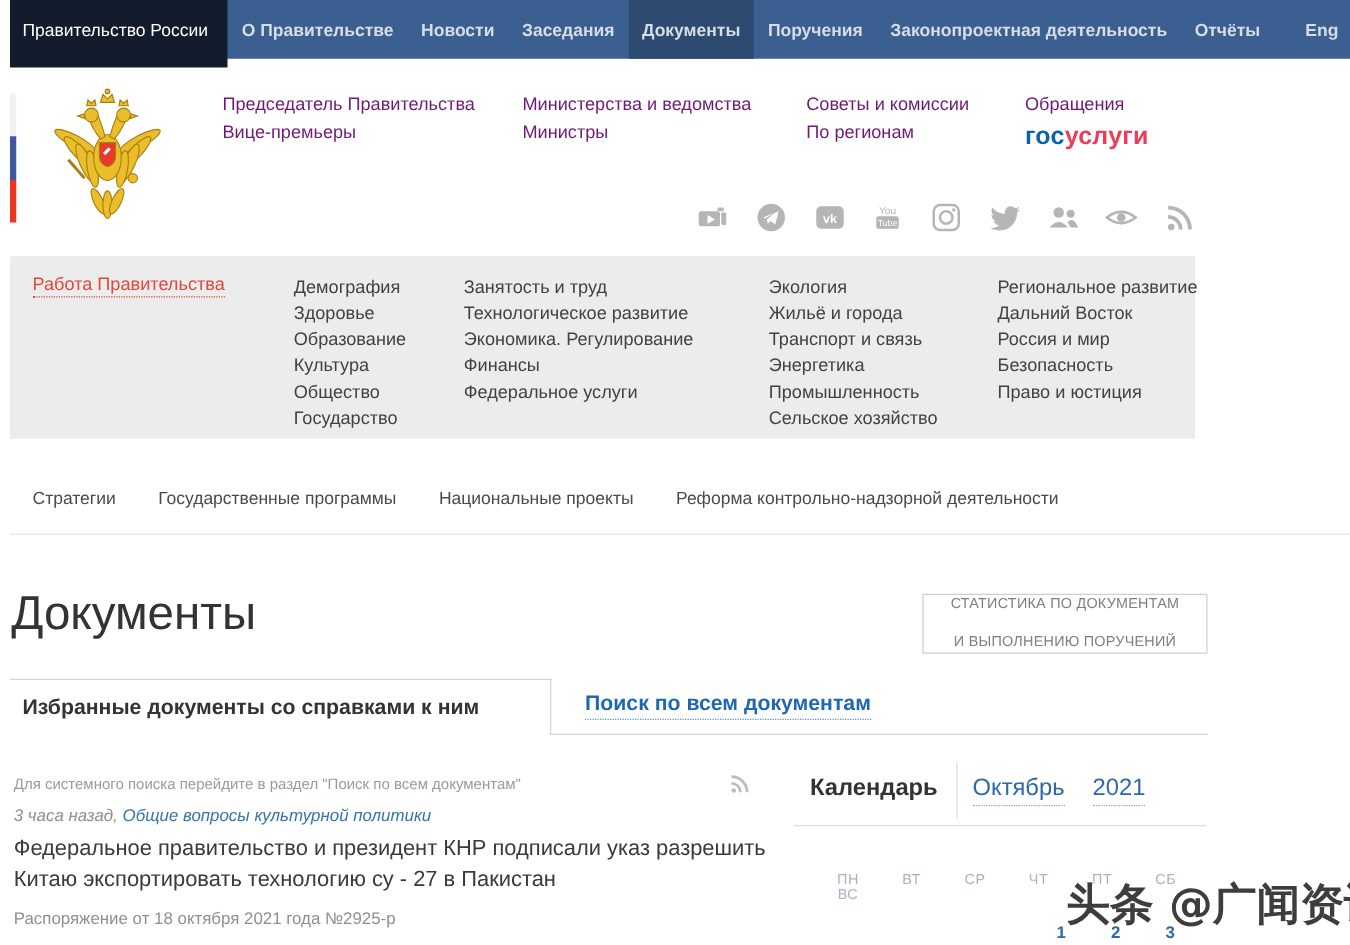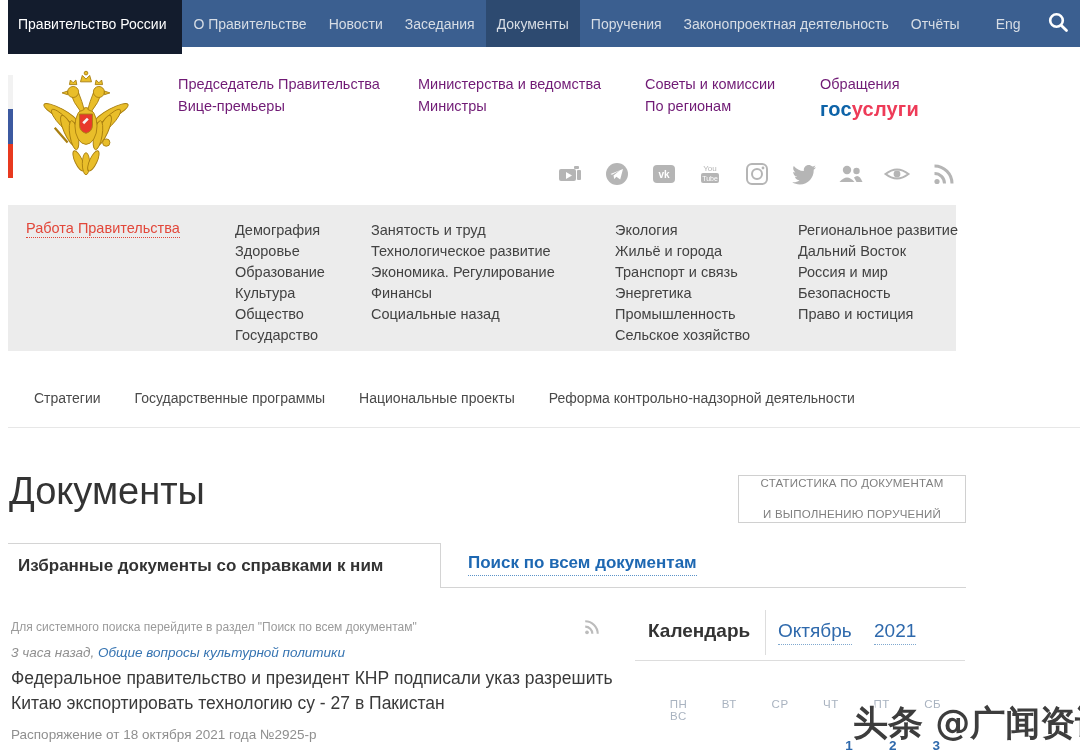--- a/index.html
+++ b/index.html
@@ -2,21 +2,21 @@
 <html><head>
 <meta charset="utf-8">
 <style>
   * { margin:0; padding:0; box-sizing:border-box; }
   body { font-family:"Liberation Sans", sans-serif; background:#fff; }
   .page { position:relative; width:1080px; height:756px; overflow:hidden; background:#fff;margin-left:8px; }
 
   
   .navbar { position:absolute; top:0; left:0; width:1080px; height:47px; background:#3b5f90; display:flex; align-items:stretch; z-index:5; }
   .nav-brand { height:54px; background:#131c2d; color:#fff; font-size:14px; display:flex; align-items:center; padding:0 16px 7px 10px; white-space:nowrap; }
-  .nav-item { color:#d7dde5; font-size:14px; display:flex; align-items:center; padding:0 11px; white-space:nowrap; cursor:pointer; }
+  .nav-item { color:#d7dde5; font-size:14px; display:flex; align-items:center; padding:0 11px; white-space:nowrap; cursor:pointer;font-weight:bold; }
   .nav-item.active { background:#2d4a70; }
   .nav-item.eng { margin-left:14px; }
   .nav-search { display:flex; align-items:center; padding:0 14px; cursor:pointer; }
 
   
   .tricolor { position:absolute; left:0; top:75px; width:5px; height:103px; }
   .tricolor div { width:5px; height:34.3px; }
   .emblem { position:absolute; left:32px; top:70px; width:92px; height:112px; }
   .hdr-col { position:absolute; top:73px; display:flex; flex-direction:column; }
   .hdr-link { color:#701a75; font-size:14.5px; line-height:22px; text-decoration:none; cursor:pointer; white-space:nowrap; }
@@ -27,21 +27,21 @@
   .soc { width:28px; height:28px; display:flex; align-items:center; justify-content:center; cursor:pointer; }
   .soc svg { display:block; }
 
   
   .topics { position:absolute; left:0; top:205px; width:948px; height:146px; background:#ececec; }
   .topics-title { position:absolute; left:18px; top:15px; font-size:14.5px; color:#e2473a; border-bottom:1px dotted #e2473a; padding-bottom:1px; cursor:pointer; white-space:nowrap; }
   .topic-col { position:absolute; top:15px; display:flex; flex-direction:column; }
   .topic-link { font-size:14.5px; color:#424242; line-height:21px; cursor:pointer; white-space:nowrap; }
 
   
-  .subnav { position:absolute; left:26px; top:390px; display:flex; }
+  .subnav { position:absolute; left:18px; top:390px; display:flex; }
   .subnav-item { font-size:14px; color:#4a4a4a; margin-right:34px; cursor:pointer; white-space:nowrap; }
   .subnav-divider { position:absolute; left:0; top:427px; width:1080px; height:1px; background:#e7e7e7; }
 
   
   .page-title { position:absolute; left:1px; top:470px; font-size:38px; font-weight:400; color:#333; }
   .stats-btn { position:absolute; left:730px; top:475px; width:228px; height:48px; border:1px solid #d0d0d0; background:#fff; display:flex; flex-direction:column; align-items:center; justify-content:space-between; cursor:pointer; }
   .stats-btn span { font-size:11.5px; color:#7f7f7f; line-height:15px; letter-spacing:0.2px; }
 
   
   .tab-active { position:absolute; left:0; top:543px; width:433px; height:45px; border-top:1px solid #d4d4d4; border-right:1px solid #d4d4d4; display:flex; align-items:center; padding-left:10px; background:#fff; }
@@ -236,21 +236,21 @@
       <span class="topic-link">Образование</span>
       <span class="topic-link">Культура</span>
       <span class="topic-link">Общество</span>
       <span class="topic-link">Государство</span>
     </div>
     <div class="topic-col" style="left:363px;">
       <span class="topic-link">Занятость и труд</span>
       <span class="topic-link">Технологическое развитие</span>
       <span class="topic-link">Экономика. Регулирование</span>
       <span class="topic-link">Финансы</span>
-      <span class="topic-link">Социальные назад</span>
+      <span class="topic-link">Федеральное услуги</span>
     </div>
     <div class="topic-col" style="left:607px;">
       <span class="topic-link">Экология</span>
       <span class="topic-link">Жильё и города</span>
       <span class="topic-link">Транспорт и связь</span>
       <span class="topic-link">Энергетика</span>
       <span class="topic-link">Промышленность</span>
       <span class="topic-link">Сельское хозяйство</span>
     </div>
     <div class="topic-col" style="left:790px;">

